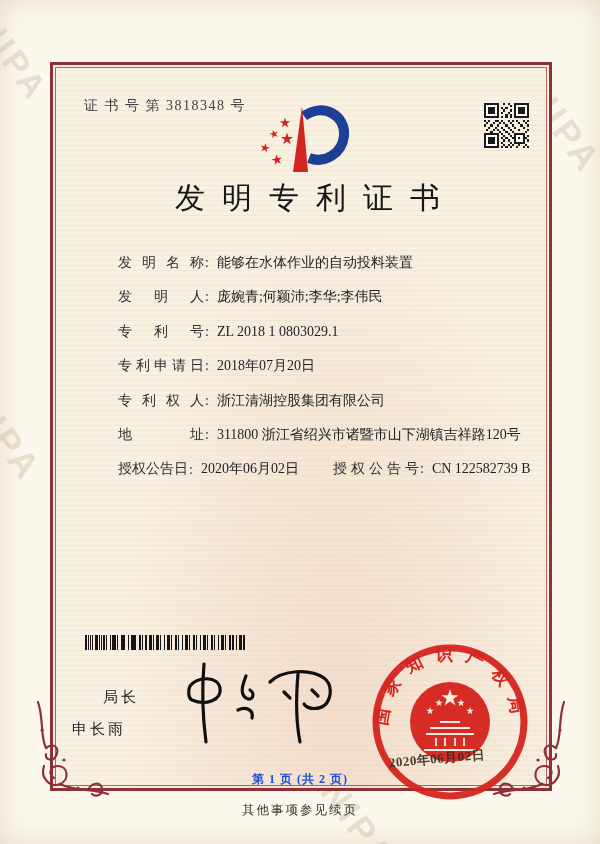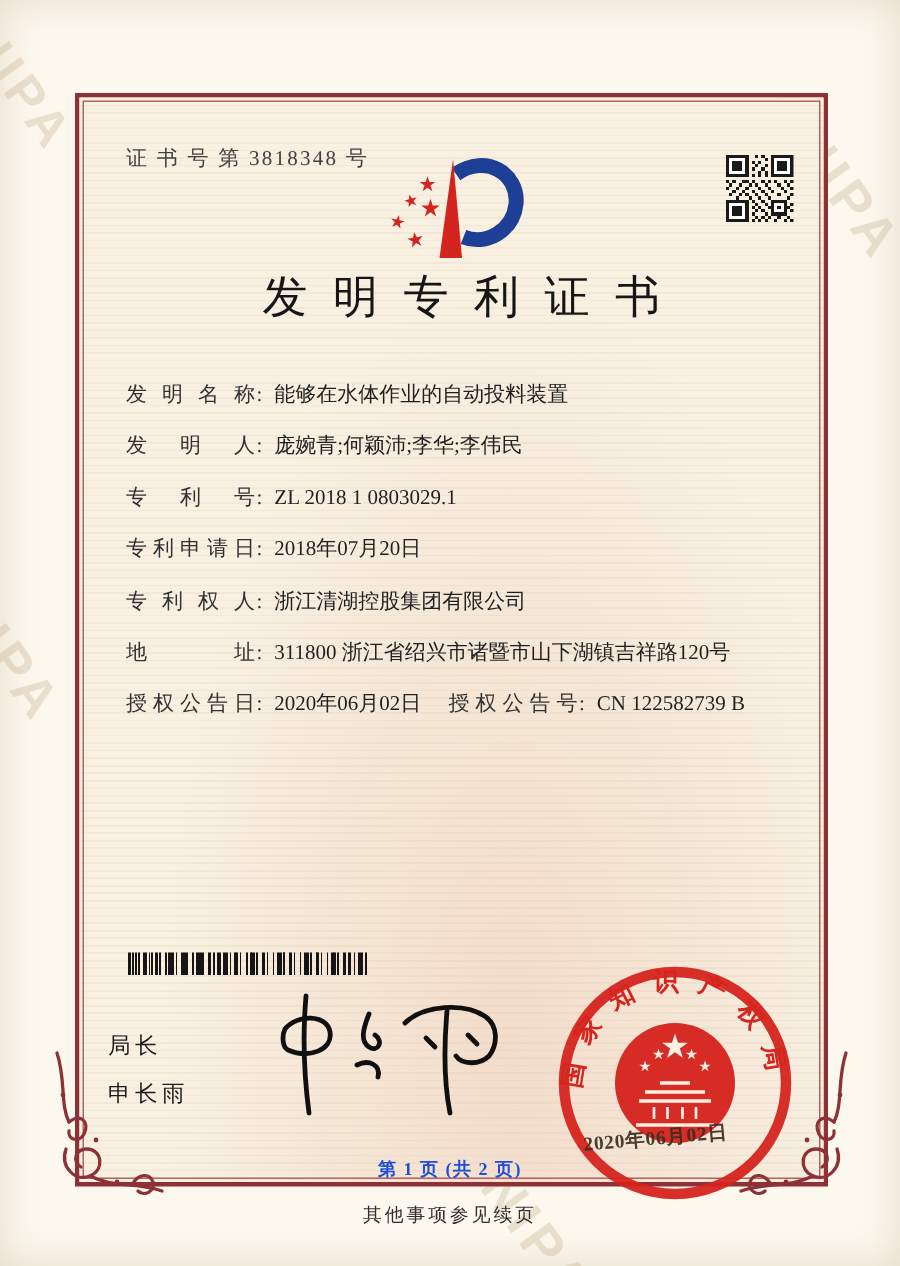--- a/index.html
+++ b/index.html
@@ -29,32 +29,32 @@
   .ornament svg{display:block;}
   
   .cert-line{position:absolute;left:84px;top:97px;font-size:14px;color:#3f3f3f;
     letter-spacing:1.5px;z-index:2;}
   .qr{position:absolute;left:484px;top:103px;z-index:2;}
   .logo{position:absolute;left:252px;top:92px;z-index:2;}
   .title{position:absolute;left:0;top:178px;width:600px;text-align:center;
     font-size:30px;color:#161616;letter-spacing:17px;padding-left:32px;z-index:2;}
   .fields{position:absolute;left:84px;top:254px;width:440px;z-index:2;font-size:14px;color:var(--text-dark);}
   .frow{height:21px;margin-bottom:13.4px;display:flex;align-items:baseline;white-space:nowrap;}
-  .flabel{display:inline-block;width:86px;text-align:justify;text-align-last:justify;color:#303030;}
+  .flabel{display:inline-block;width:86px;text-align:justify;text-align-last:justify;color:#303030;margin-left:34px;}
   .fcolon{margin:0 8px 0 1px;color:#303030;}
   .fvalue{color:#1f1f1f;}
   .g1{width:215px;display:flex;align-items:flex-end;}
   .g2{display:flex;align-items:baseline;}
   .body-text{position:absolute;left:84px;top:488px;width:437px;z-index:2;}
   .body-text p{font-size:12.6px;line-height:22px;color:#252525;text-indent:2em;
     text-align:justify;letter-spacing:.3px;}
   .barcode{position:absolute;left:85px;top:635px;width:160px;height:15px;z-index:2;background:
     repeating-linear-gradient(90deg,#151515 0 2px,transparent 2px 3px,#151515 3px 4px,transparent 4px 7px,#151515 7px 8px,transparent 8px 10px,#151515 10px 13px,transparent 13px 14px,#151515 14px 15px,transparent 15px 18px),
     repeating-linear-gradient(90deg,transparent 0 5px,#151515 5px 6px,transparent 6px 11px);}
-  .sig-role{position:absolute;left:72px;top:688px;font-size:15px;letter-spacing:3px;color:#1c1c1c;z-index:2;}
+  .sig-role{position:absolute;left:103px;top:688px;font-size:15px;letter-spacing:3px;color:#1c1c1c;z-index:2;}
   .sig-name{position:absolute;left:72px;top:720px;font-size:15px;letter-spacing:3px;color:#1c1c1c;z-index:2;}
   .sig-hand{position:absolute;left:182px;top:652px;z-index:2;}
   .seal{position:absolute;left:366px;top:638px;z-index:4;}
   .seal-date{position:absolute;left:362px;top:750px;width:150px;text-align:center;
     transform:rotate(-5deg);font-size:13px;font-weight:bold;color:#3b2d20;
     letter-spacing:.5px;z-index:5;opacity:.92;}
   .page-num{position:absolute;left:0;top:771px;width:600px;text-align:center;
     font-size:12px;color:#1d4ed8;letter-spacing:1px;z-index:2;font-weight:bold;}
   .cont-note{position:absolute;left:0;top:802px;width:600px;text-align:center;
     font-size:12.5px;color:#2f2f2f;letter-spacing:2px;z-index:2;}

